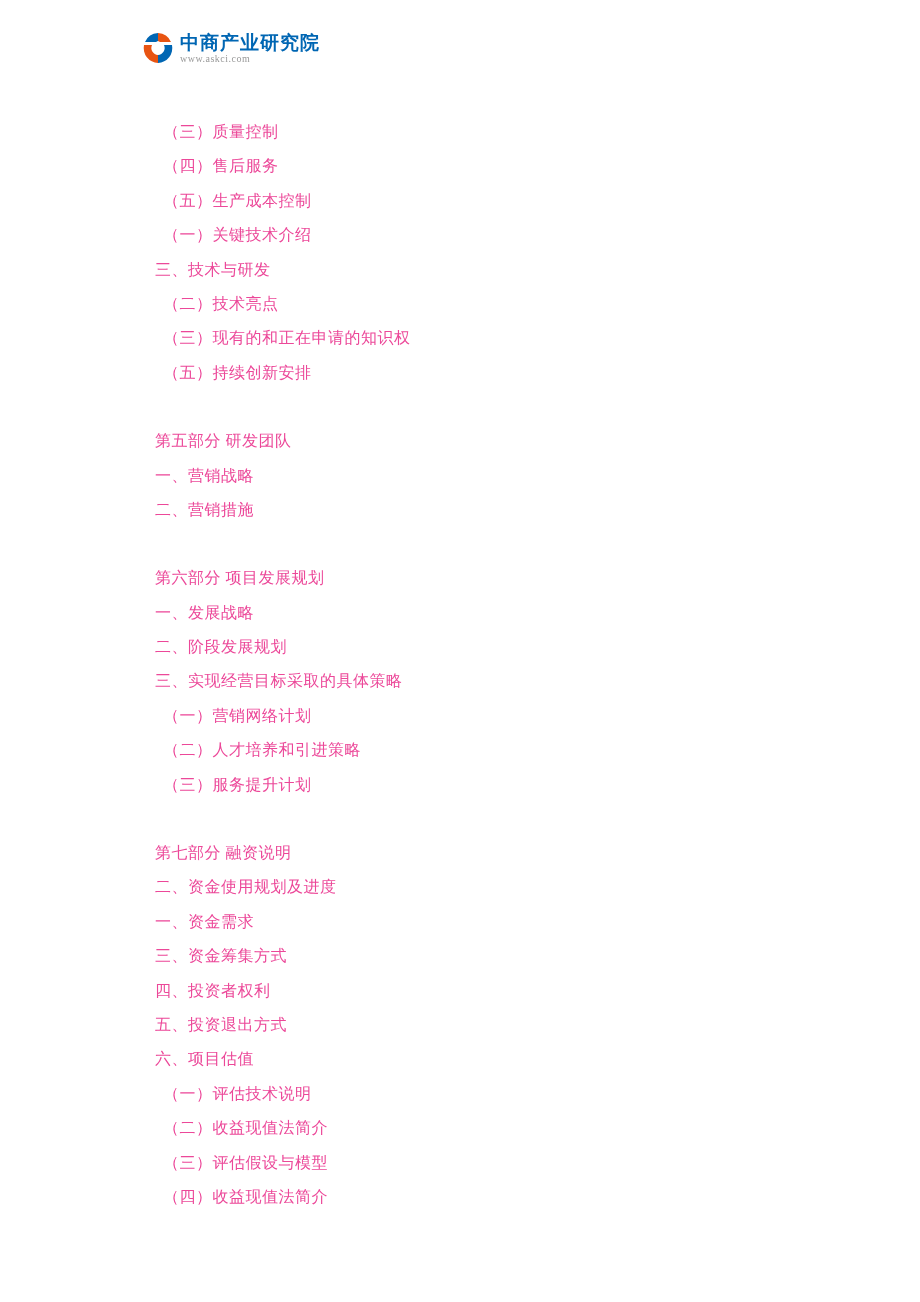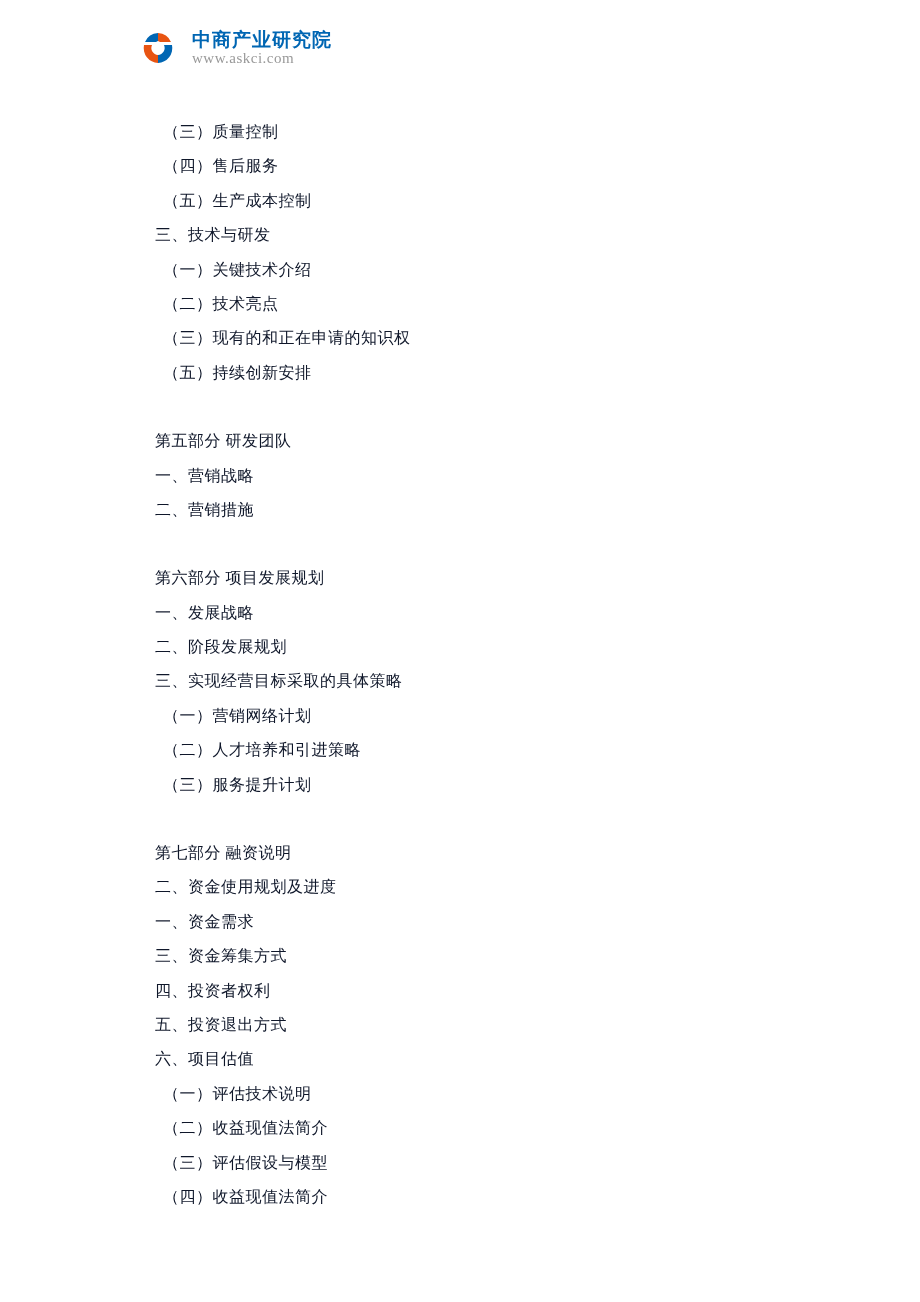--- a/index.html
+++ b/index.html
@@ -13,21 +13,21 @@
       background: #ffffff;
       font-family: "SimSun", "宋体", serif;
       position: relative;
     }
     .header {
       position: absolute;
       top: 30px;
       left: 140px;
       display: flex;
       align-items: center;
-      gap: 16px;
+      gap: 4px;
     }
     .logo-icon {
       width: 36px;
       height: 36px;
       position: relative;
     }
     .logo-icon svg {
       width: 100%;
       height: 100%;
     }
@@ -37,34 +37,34 @@
       line-height: 1;
     }
     .logo-title {
       font-size: 19px;
       font-weight: bold;
       color: #0066b3;
       letter-spacing: 1px;
       font-family: "Microsoft YaHei", "SimHei", sans-serif;
     }
     .logo-url {
-      font-size: 15px;
+      font-size: 10px;
       color: #999999;
       letter-spacing: 0.5px;
       margin-top: 2px;
     }
     .content {
       position: absolute;
       top: 115px;
       left: 155px;
       width: 600px;
     }
     .line {
       font-size: 16px;
-      color: #0f172a;
+      color: #ec4899;
       line-height: 2.15;
       letter-spacing: 0.5px;
     }
     .indent {
       padding-left: 8px;
     }
     .section-gap {
       height: 34px;
     }
   </style>
@@ -83,22 +83,22 @@
   <div class="logo-text">
     <div class="logo-title">中商产业研究院</div>
     <div class="logo-url">www.askci.com</div>
   </div>
 </div>
 
 <div class="content">
   <div class="line indent">（三）质量控制</div>
   <div class="line indent">（四）售后服务</div>
   <div class="line indent">（五）生产成本控制</div>
+  <div class="line indent">（一）关键技术介绍</div>
   <div class="line">三、技术与研发</div>
-  <div class="line indent">（一）关键技术介绍</div>
   <div class="line indent">（二）技术亮点</div>
   <div class="line indent">（三）现有的和正在申请的知识权</div>
   <div class="line indent">（五）持续创新安排</div>
 
   <div class="section-gap"></div>
 
   <div class="line">第五部分  研发团队</div>
   <div class="line">一、营销战略</div>
   <div class="line">二、营销措施</div>
 

